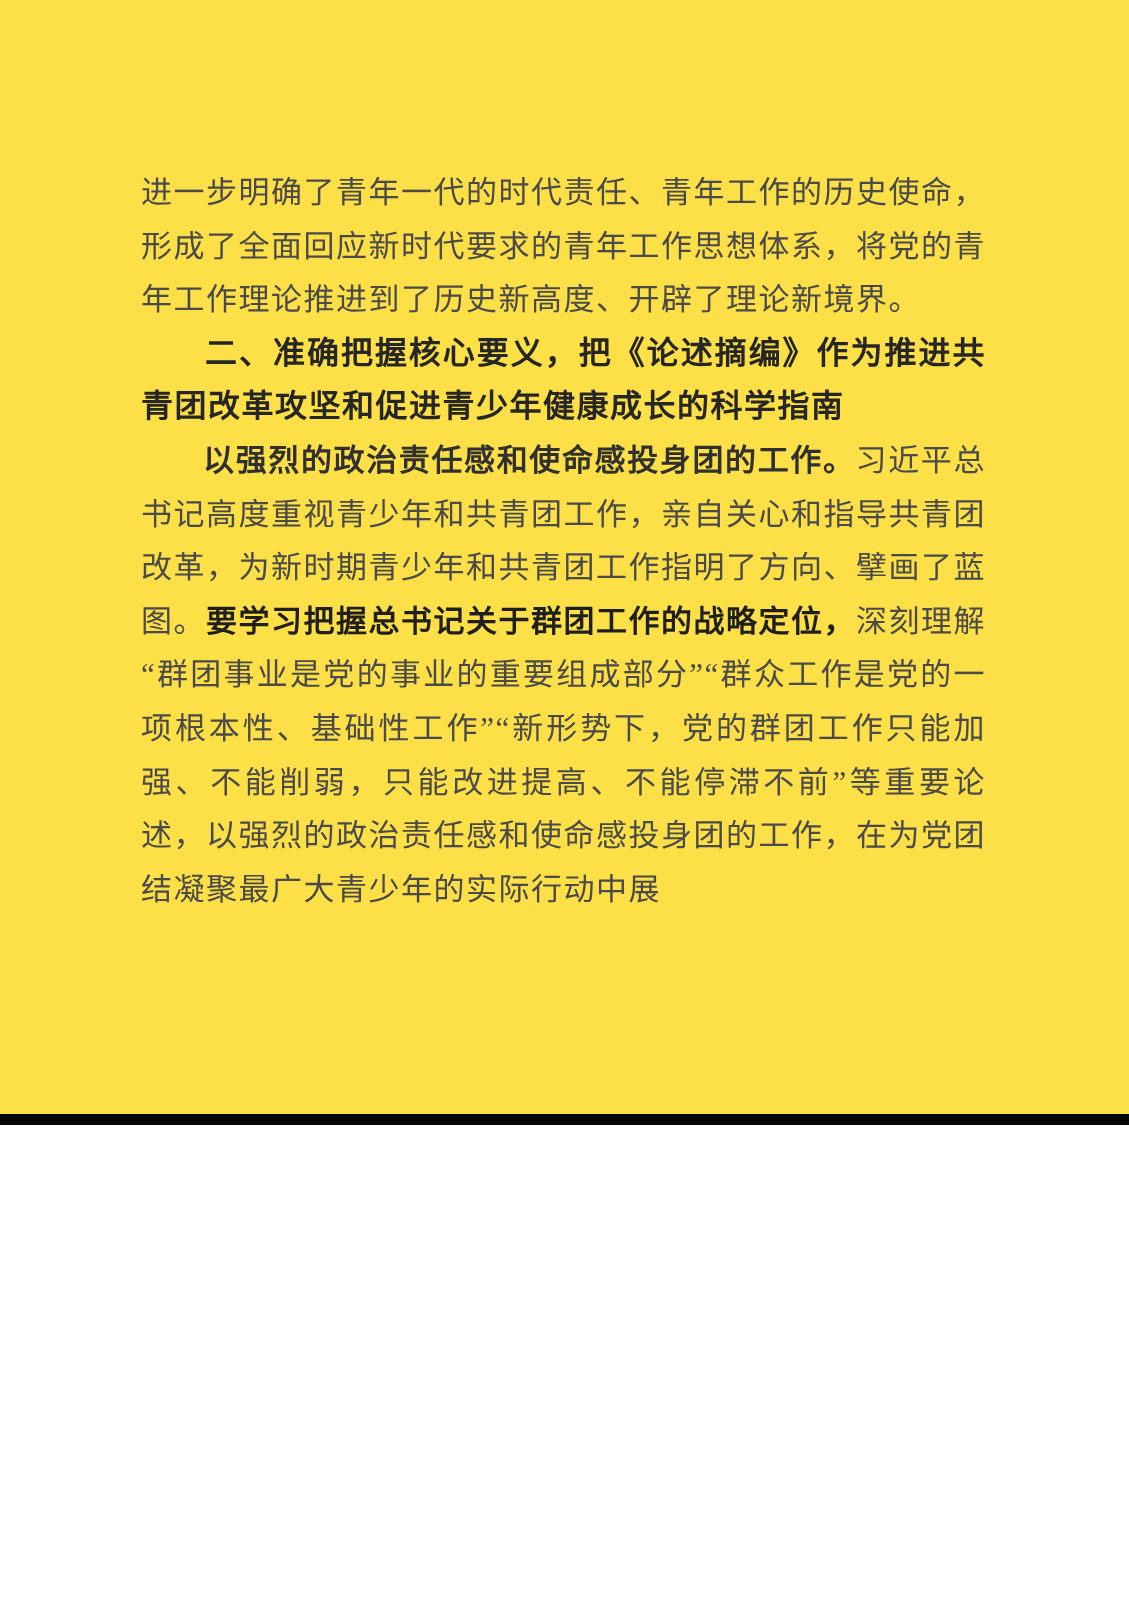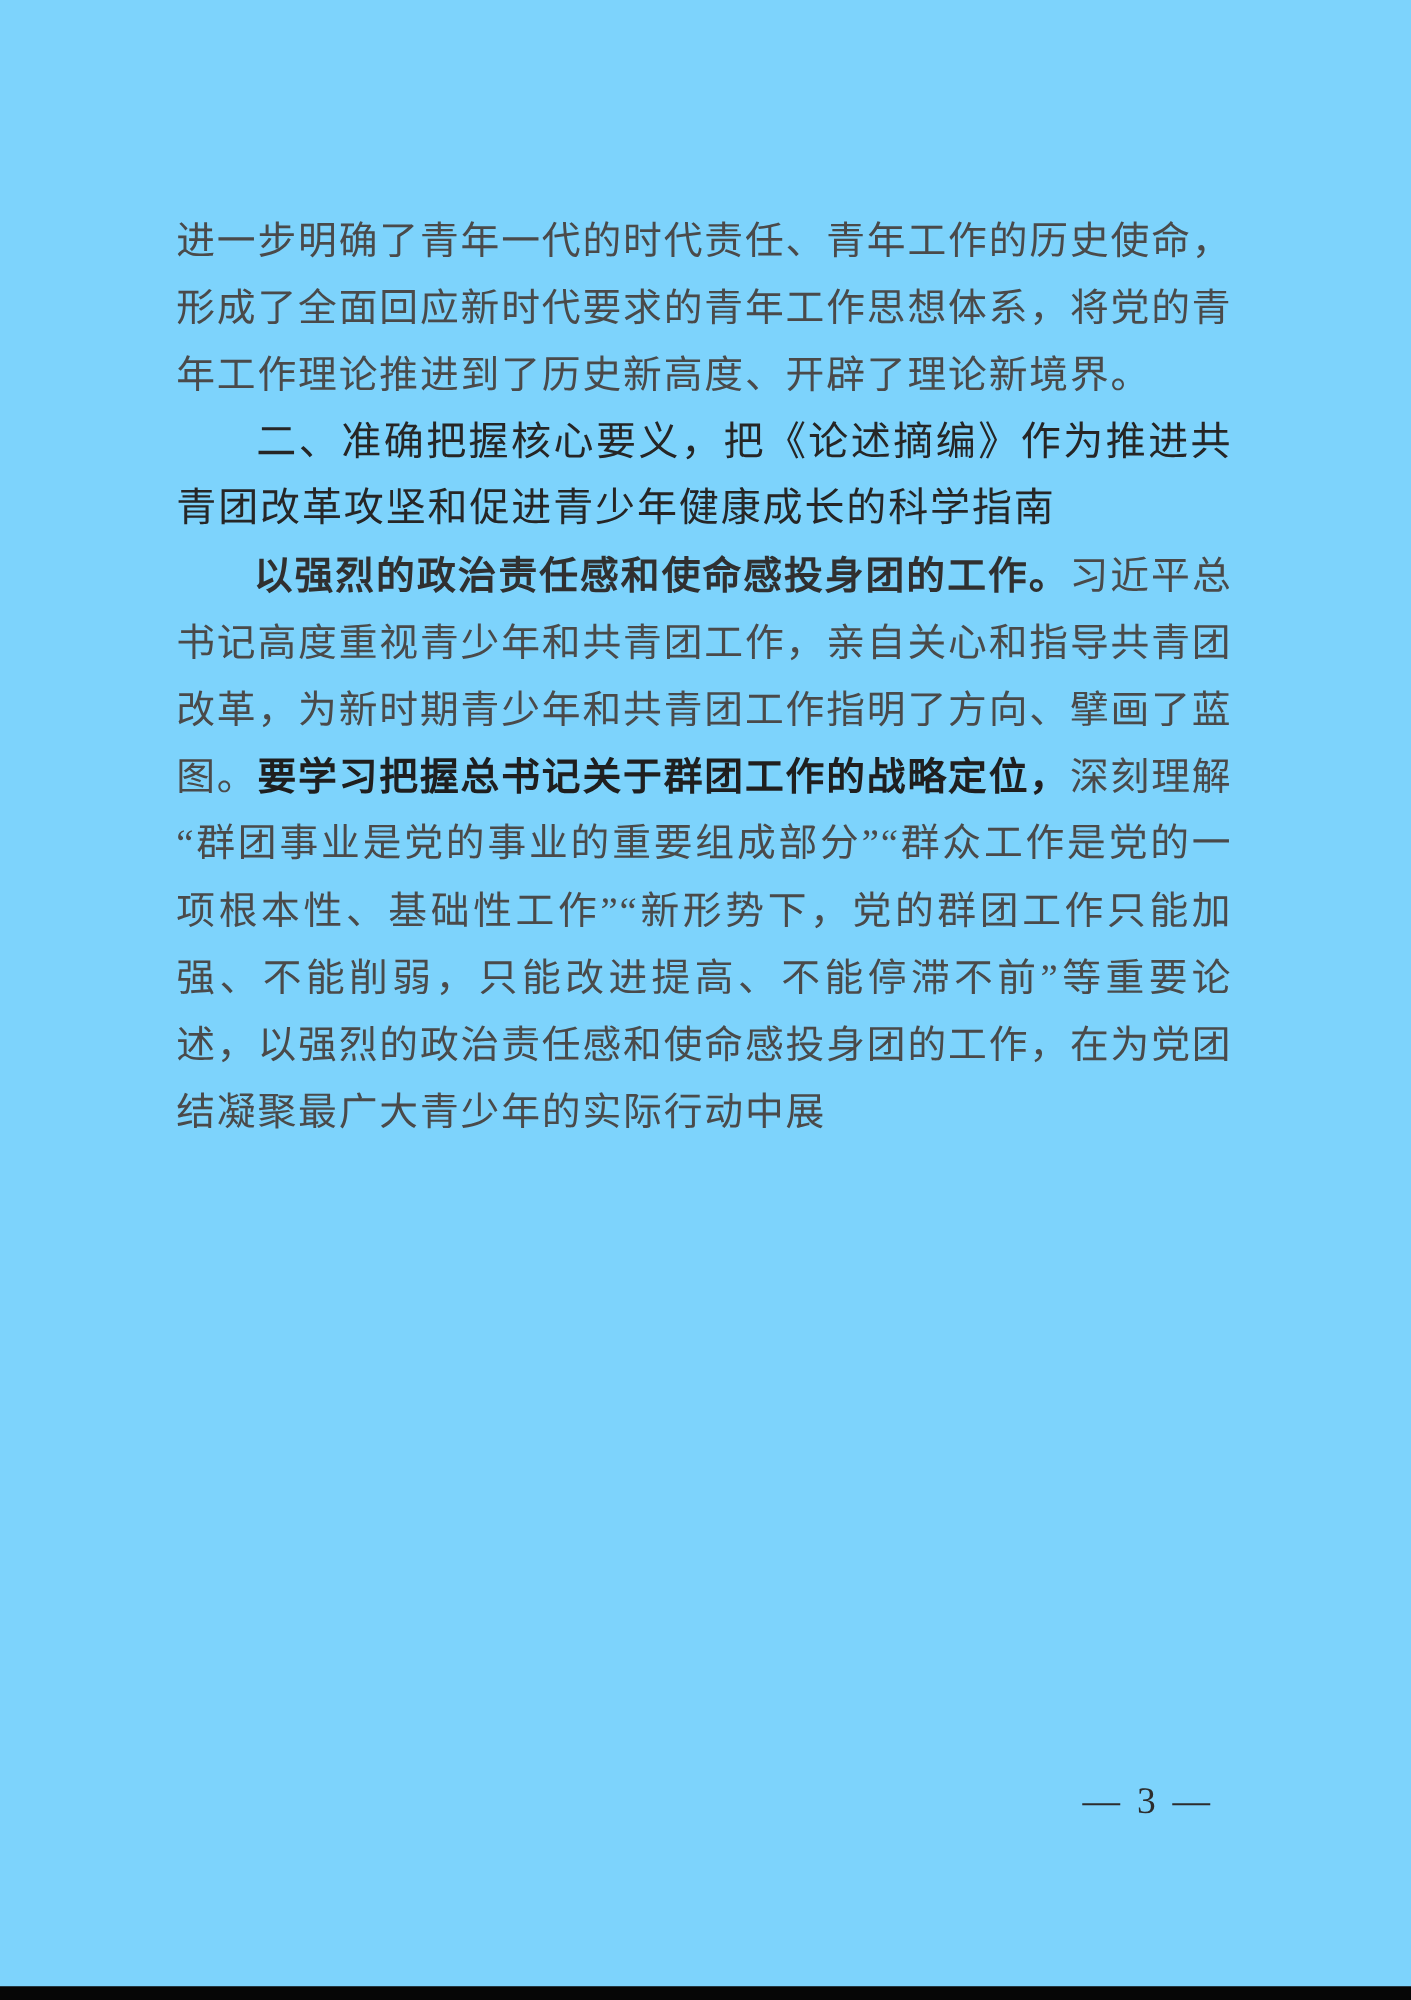--- a/index.html
+++ b/index.html
@@ -2,22 +2,22 @@
 <html lang="zh-CN"><head>
 <meta charset="utf-8">
 <style>
   html, body {
     margin: 0;
     padding: 0;
   }
   .page {
     position: relative;
     width: 1129px;
-    height: 1600px;
-    background: #7dd3fc;
+    height: 1125px;
+    background: #fde047;
     overflow: hidden;
     font-family: "Liberation Serif", serif;
   }
   .content {
     position: absolute;
     left: 141px;
     top: 166px;
     width: 845px;
   }
   .para {
@@ -34,21 +34,21 @@
   .lead-bold {
     font-weight: bold;
     color: #303030;
   }
   .heading {
     margin: 0;
     font-family: "Liberation Sans", sans-serif;
     font-size: 32px;
     line-height: 53.6px;
     letter-spacing: 1.5px;
-    font-weight: normal;
+    font-weight: bold;
     color: #262626;
     text-align: justify;
     text-indent: 2em;
   }
   .hei-bold {
     font-family: "Liberation Sans", sans-serif;
     font-weight: bold;
     color: #1f1f1f;
     margin-top: 19px;
   }

